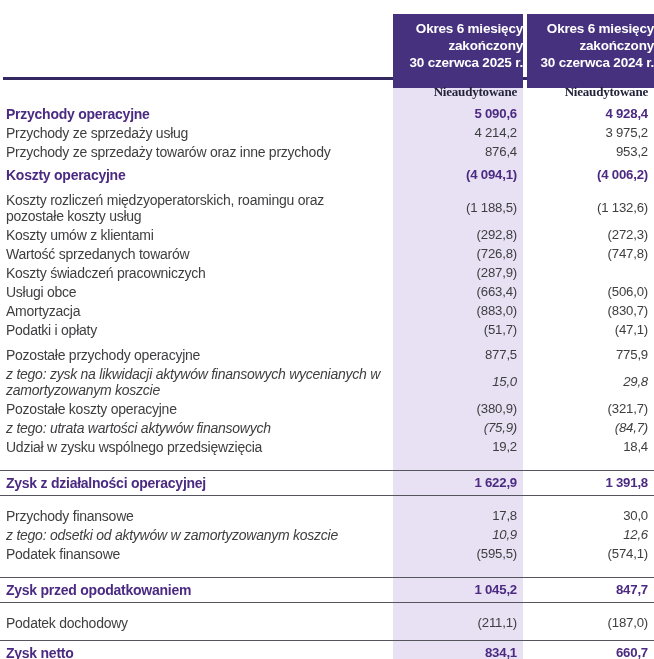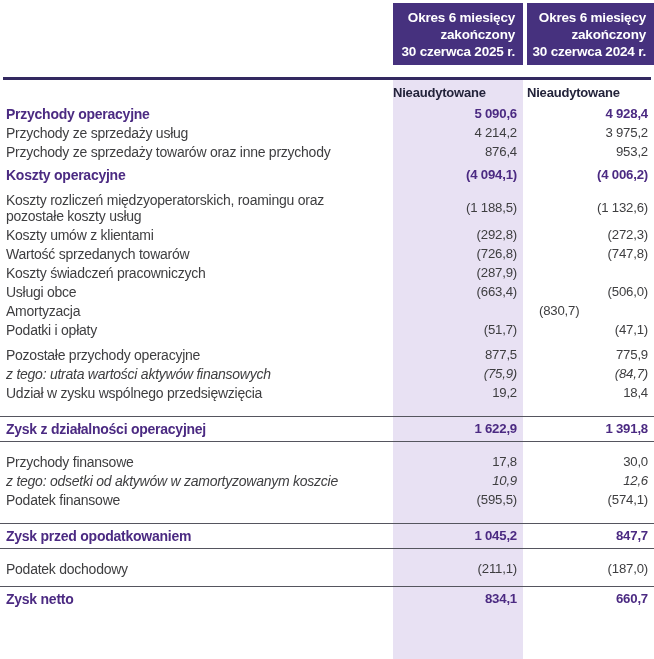--- a/index.html
+++ b/index.html
@@ -18,29 +18,29 @@
 
   
   .lav-strip{position:absolute;left:393px;top:80px;width:130px;height:579px;background:var(--lavender);z-index:0;}
 
   .content{position:relative;z-index:1;}
 
   .grid{display:grid;grid-template-columns:393px 130px 4px 127px;}
 
   
   .header-area{height:77px;}
-  .period-box{margin-top:3px;height:62px;background:var(--purple);color:#fff;
+  .period-box{margin-top:14px;height:74px;background:var(--purple);color:#fff;
     font-weight:bold;font-size:13.5px;line-height:17px;text-align:right;
-    padding:6px 8px 0 4px;letter-spacing:-0.2px;}
+    padding:6px 0 0 4px;letter-spacing:-0.2px;}
   .header-rule{height:3px;background:var(--rule-dark);margin:0 3px;}
 
   
   .subheader-row{height:24px;align-items:center;}
-  .subhead{font-weight:bold;font-size:13px;color:var(--subhead);
-    padding-right:6px;letter-spacing:-0.2px;}
+  .subhead{font-weight:bold;font-size:13px;color:var(--subhead);text-align:right;
+    padding-right:6px;letter-spacing:-0.2px;font-family:Liberation Serif, serif;}
 
   
   .row{display:grid;grid-template-columns:393px 130px 4px 127px;align-items:center;}
   .row .lbl{font-size:14px;line-height:16px;color:var(--text);
     padding:1.5px 8px 1.5px 6px;letter-spacing:-0.25px;}
   .row .val{font-size:13.2px;line-height:16px;color:var(--text);text-align:right;
     padding:1.5px 6px 1.5px 0;letter-spacing:-0.2px;white-space:nowrap;margin-left:16px;}
   .row.gap{padding-top:6px;}
   .row.gap-sm{padding-top:4px;}
   .row.bold .lbl,.row.bold .val{font-weight:bold;color:var(--accent);}
@@ -133,36 +133,49 @@
           <div></div>
         </div>
         <div class="row normal">
           <div class="lbl">Usługi obce</div>
           <div class="val">(663,4)</div>
           <div></div>
           <div class="val">(506,0)</div>
         </div>
         <div class="row normal">
           <div class="lbl">Amortyzacja</div>
+          <div class="val">(883,0)</div>
           <div></div>
           <div class="val">(830,7)</div>
         </div>
         <div class="row normal">
           <div class="lbl">Podatki i opłaty</div>
           <div class="val">(51,7)</div>
           <div></div>
           <div class="val">(47,1)</div>
         </div>
         <div class="row normal gap">
           <div class="lbl">Pozostałe przychody operacyjne</div>
           <div class="val">877,5</div>
           <div></div>
           <div class="val">775,9</div>
         </div>
         <div class="row italic">
+          <div class="lbl">z tego: zysk na likwidacji aktywów finansowych wycenianych w zamortyzowanym koszcie</div>
+          <div class="val">15,0</div>
+          <div></div>
+          <div class="val">29,8</div>
+        </div>
+        <div class="row normal">
+          <div class="lbl">Pozostałe koszty operacyjne</div>
+          <div class="val">(380,9)</div>
+          <div></div>
+          <div class="val">(321,7)</div>
+        </div>
+        <div class="row italic">
           <div class="lbl">z tego: utrata wartości aktywów finansowych</div>
           <div class="val">(75,9)</div>
           <div></div>
           <div class="val">(84,7)</div>
         </div>
         <div class="row normal">
           <div class="lbl">Udział w zysku wspólnego przedsięwzięcia</div>
           <div class="val">19,2</div>
           <div></div>
           <div class="val">18,4</div>

